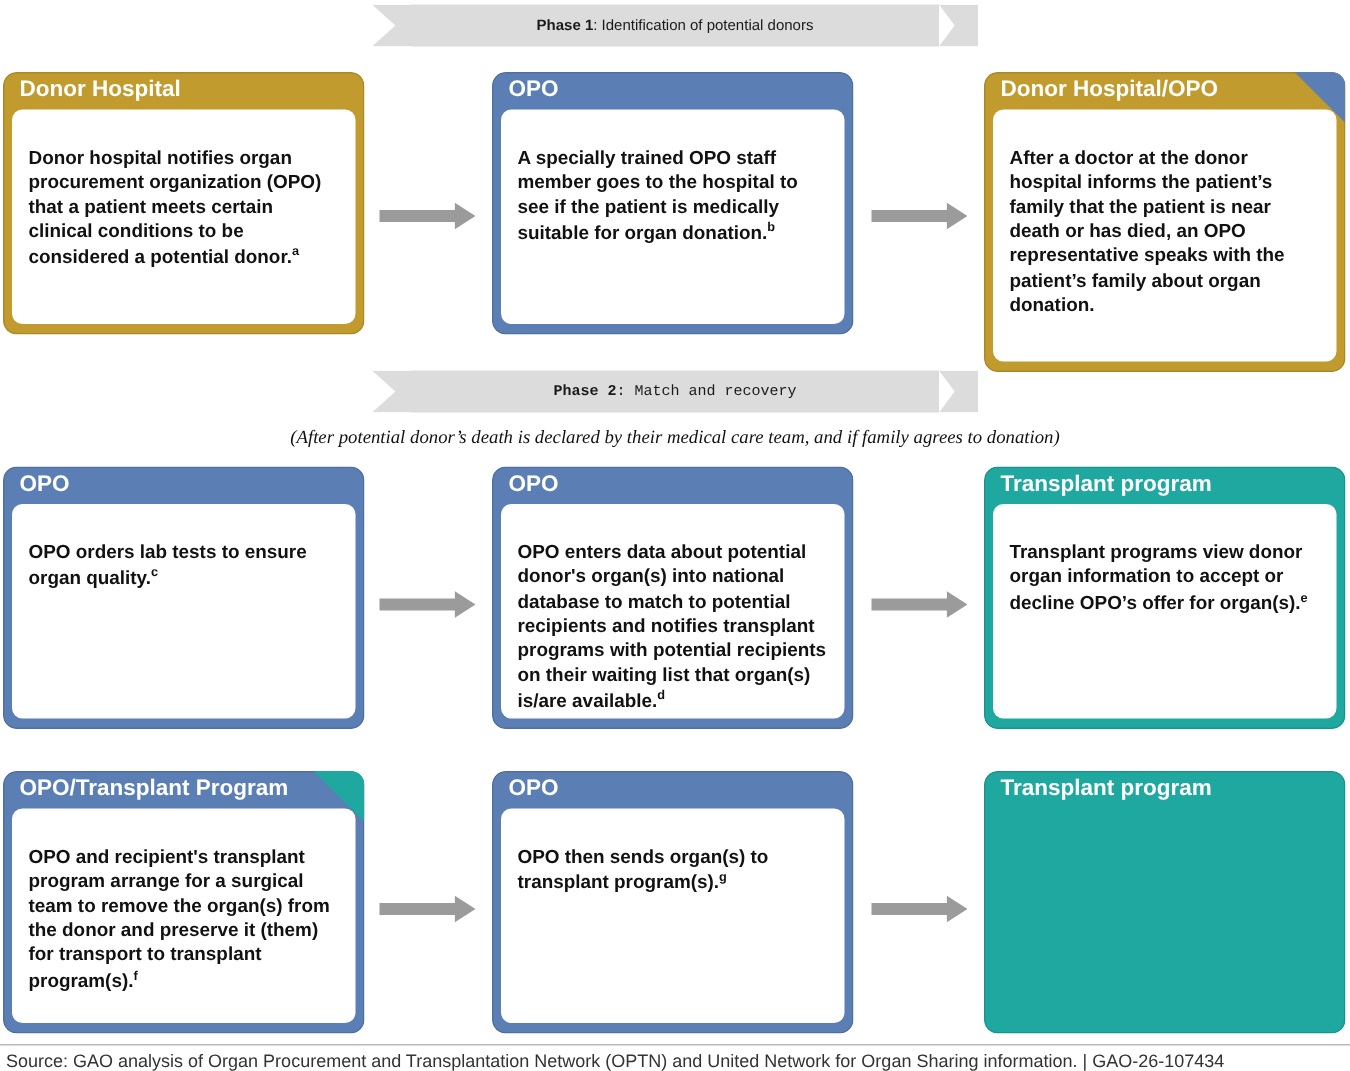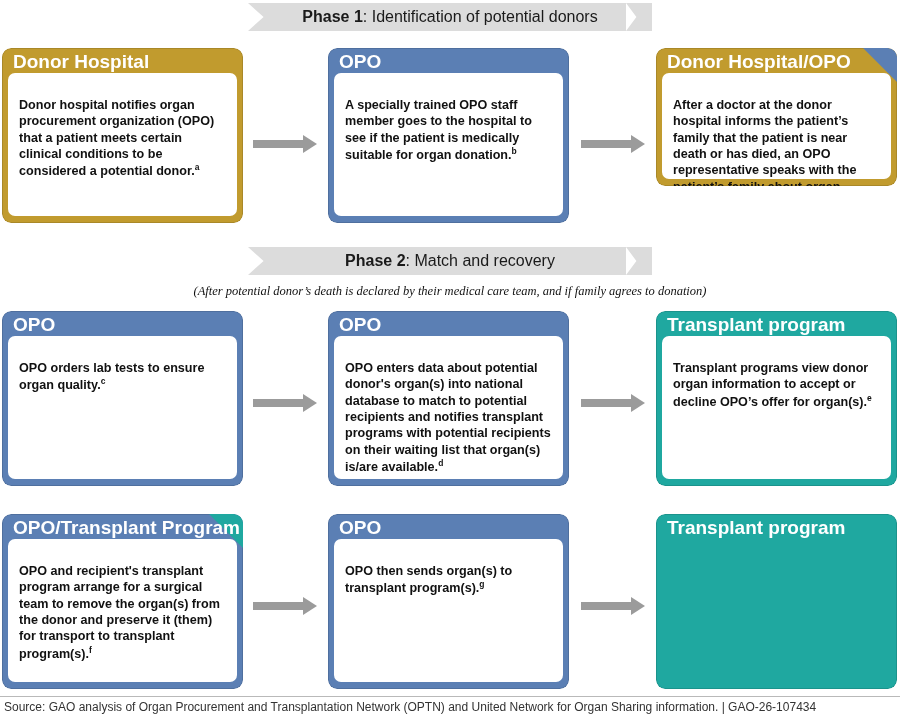--- a/index.html
+++ b/index.html
@@ -39,21 +39,21 @@
   }
   .banner-chev-left {
     left: -26px;
     clip-path: polygon(0 0, 100% 0, 100% 100%, 0 100%, 60% 50%);
   }
   .banner-chev-right {
     right: -26px;
     clip-path: polygon(0 0, 40% 50%, 0 100%, 100% 100%, 100% 0);
   }
   .banner-text {
-    font-size: 16px;
+    font-size: 10px;
     color: #1a1a1a;
     white-space: nowrap;
     z-index: 2;
   }
   .banner-text b { font-weight: bold; }
 
   .phase-note {
     position: absolute;
     width: 100%;
     text-align: center;
@@ -77,21 +77,21 @@
   .pbox .corner {
     position: absolute;
     top: 0; right: 0;
     width: 34px; height: 34px;
   }
   .pbox .hdr {
     position: absolute;
     top: 0; left: 0; right: 0;
     height: 25px;
     padding: 3px 0 4px 11px;
-    font-size: 19px;
+    font-size: 15px;
     font-weight: bold;
     color: #ffffff;
     z-index: 3;
     white-space: nowrap;
   }
   .pbox .inner {
     position: absolute;
     left: 6px; right: 6px;
     top: 25px; bottom: 7px;
     background: #ffffff;
@@ -164,40 +164,40 @@
   </div>
 
   <div class="pbox" id="box-1" style="left:328px; top:48px; width:241px; height:175px;">
     <div class="frame" style="background: rgb(91, 127, 180); box-shadow: rgba(0, 0, 0, 0.12) 0px 0px 0px 1px inset;"></div>
     <div class="hdr">OPO</div>
     <div class="inner">
       <div class="body-text">A specially trained OPO staff member goes to the hospital to see if the patient is medically suitable for organ donation.<sup>b</sup></div>
     </div>
   </div>
 
-  <div class="pbox" id="box-2" style="left:656px; top:48px; width:241px; height:138px;">
+  <div class="pbox" id="box-2" style="left:656px; top:48px; width:241px; height:200px;">
     <div class="frame" style="background: rgb(193, 155, 46); box-shadow: rgba(0, 0, 0, 0.12) 0px 0px 0px 1px inset;"></div>
     <div class="corner" style="background: rgb(91, 127, 180); clip-path: polygon(100% 0px, 100% 100%, 0px 0px); border-top-right-radius: 9px;"></div>
     <div class="hdr">Donor Hospital/OPO</div>
     <div class="inner">
       <div class="body-text">After a doctor at the donor hospital informs the patient’s family that the patient is near death or has died, an OPO representative speaks with the patient’s family about organ donation.</div>
     </div>
   </div>
 
   <div class="arrow" style="left:253px; top:135px; width:64px;">
     <div class="shaft" style="width: 52px; background: rgb(155, 155, 155);"></div>
     <div class="head" style="background: rgb(155, 155, 155);"></div>
   </div>
   <div class="arrow" style="left:581px; top:135px; width:64px;">
     <div class="shaft" style="width: 52px; background: rgb(155, 155, 155);"></div>
     <div class="head" style="background: rgb(155, 155, 155);"></div>
   </div>
 
   <div class="phase-banner" id="banner-2" style="left:274px; top:247px; width:352px;">
-    <div class="banner-body" style="background: rgb(220, 220, 220);">
+    <div class="banner-body" style="background: rgb(220, 220, 220); font-family: Liberation Mono, monospace;">
       <div class="banner-chev-left" style="background: rgb(220, 220, 220);"></div>
       <div class="banner-chev-right" style="background: rgb(220, 220, 220);"></div>
       <div class="banner-text">
         <b>Phase 2</b><span>: Match and recovery</span>
       </div>
     </div>
   </div>
 
   <div class="phase-note" style="top:284px;">(After potential donor’s death is declared by their medical care team, and if family agrees to donation)</div>
 

